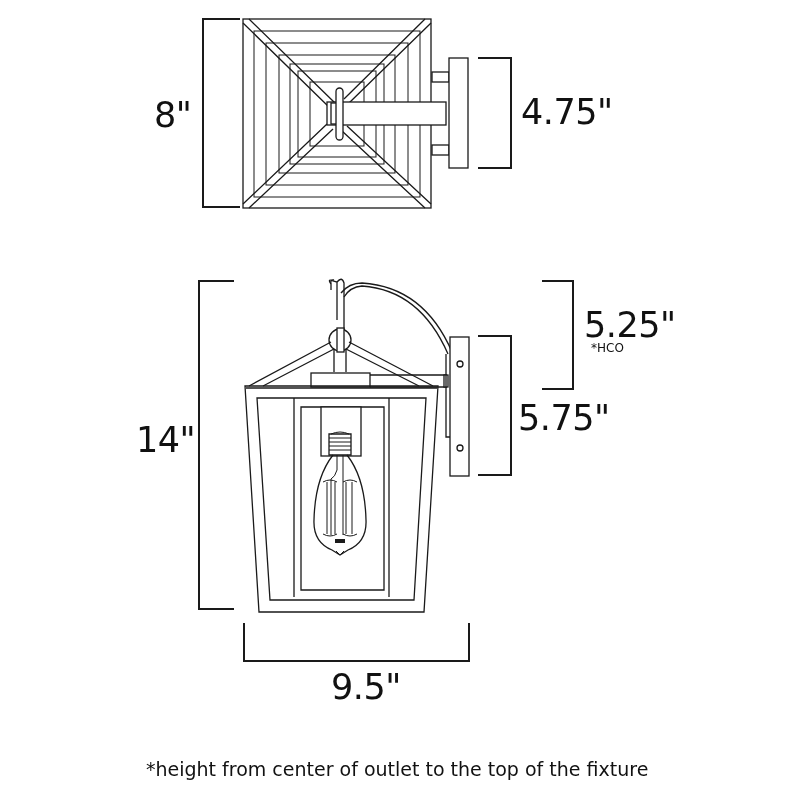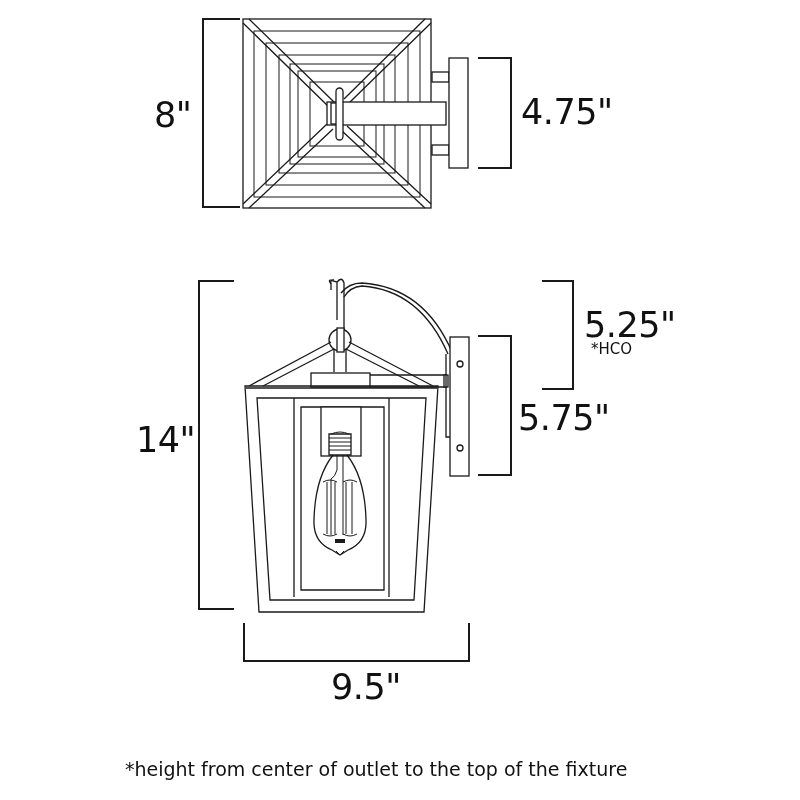--- a/index.html
+++ b/index.html
@@ -8,21 +8,21 @@
     .ln { fill: none; stroke: #1a1a1a; stroke-width: 1.3; stroke-linejoin: miter; }
     .ln-thin { fill: none; stroke: #1a1a1a; stroke-width: 1; }
     .dim { fill: none; stroke: #1a1a1a; stroke-width: 2; }
     .fillw { fill: #ffffff; stroke: #1a1a1a; stroke-width: 1.3; }
     .lbl {
       position: absolute; color: #111111;
       font-family: "DejaVu Sans", sans-serif;
       white-space: nowrap; line-height: 1;
     }
     .big { font-size: 35px; letter-spacing: -0.5px; }
-    .small { font-size: 15px; }
+    .small { font-size: 12px; }
     .note { font-size: 19px; }
   </style>
 </head>
 <body>
 
 <svg id="canvas" viewBox="0 0 800 800" xmlns="http://www.w3.org/2000/svg">
 
   <g>
 
     <path class="dim" d="M240 19 H203 V207 H240"></path>
@@ -117,13 +117,13 @@
 
 <div class="lbl big" style="left:154px; top:98px;">8"</div>
 <div class="lbl big" style="left:521px; top:95px;">4.75"</div>
 
 <div class="lbl big" style="left:136px; top:423px;">14"</div>
 <div class="lbl big" style="left:584px; top:308px;">5.25"</div>
 <div class="lbl small" style="left:591px; top:342px;">*HCO</div>
 <div class="lbl big" style="left:518px; top:401px;">5.75"</div>
 <div class="lbl big" style="left:331px; top:670px;">9.5"</div>
 
-<div class="lbl note" style="left:125px; top:760px;">*height from center of outlet to the top of the fixture</div>
+<div class="lbl note" style="left:146px; top:760px;">*height from center of outlet to the top of the fixture</div>
 
 </body></html>

